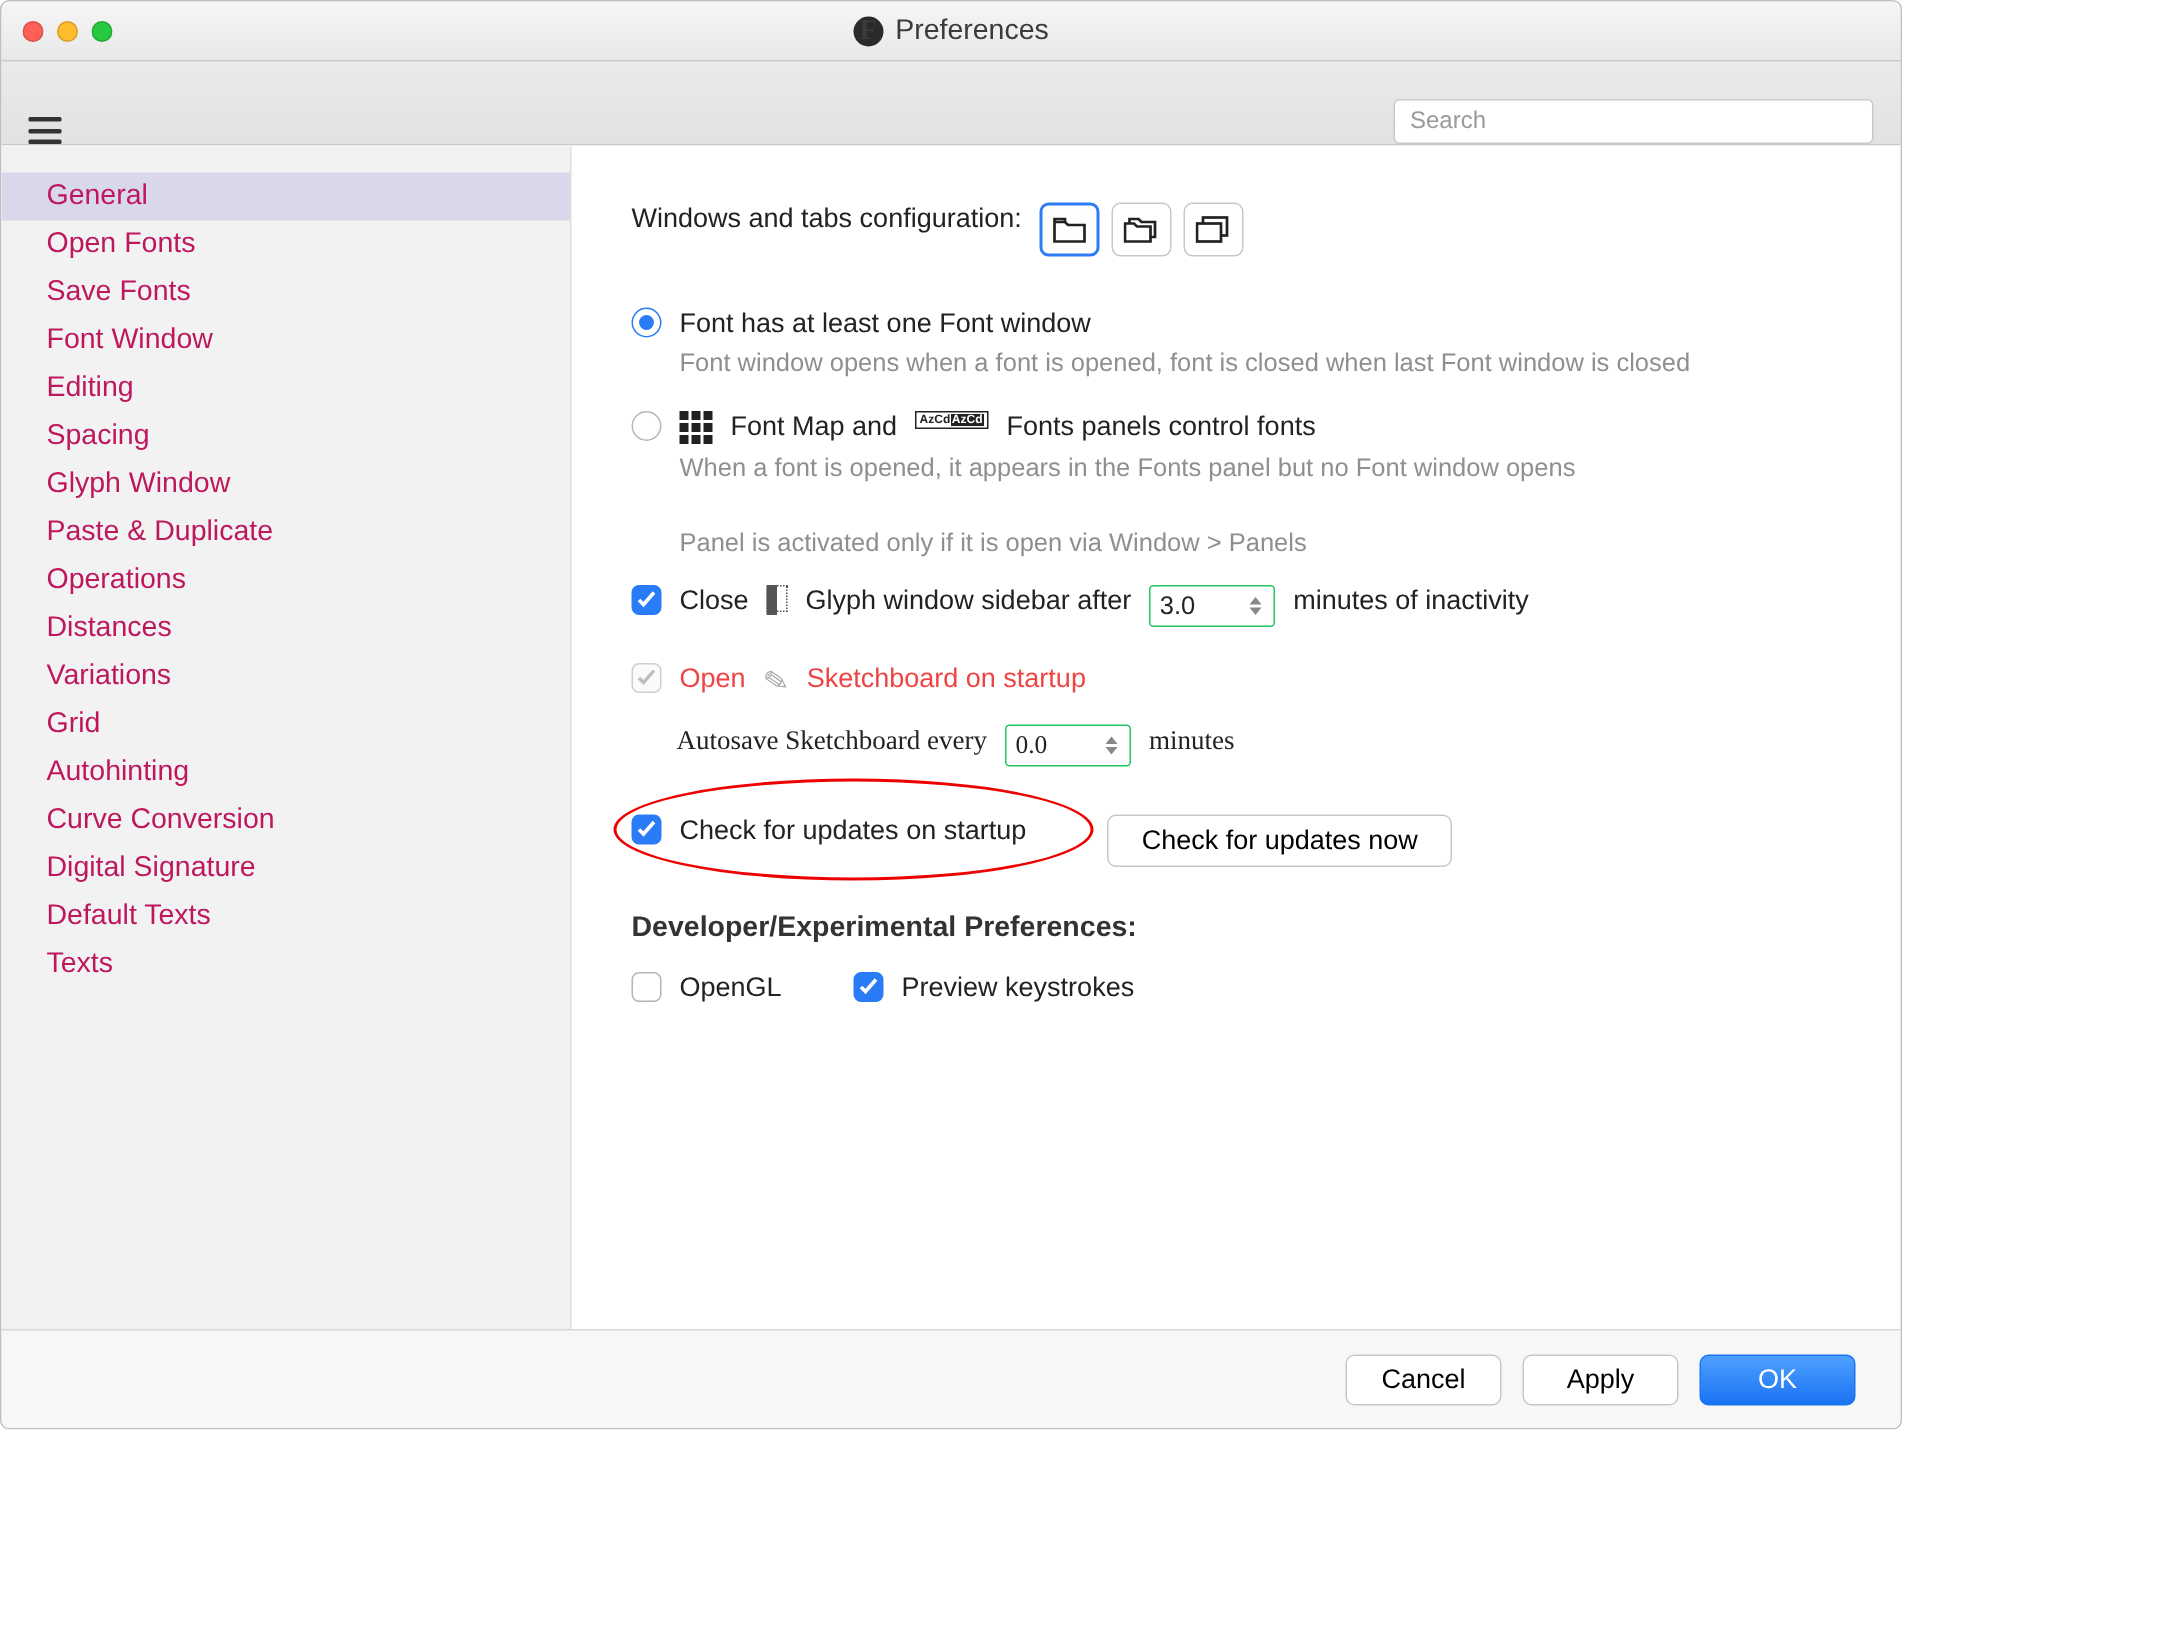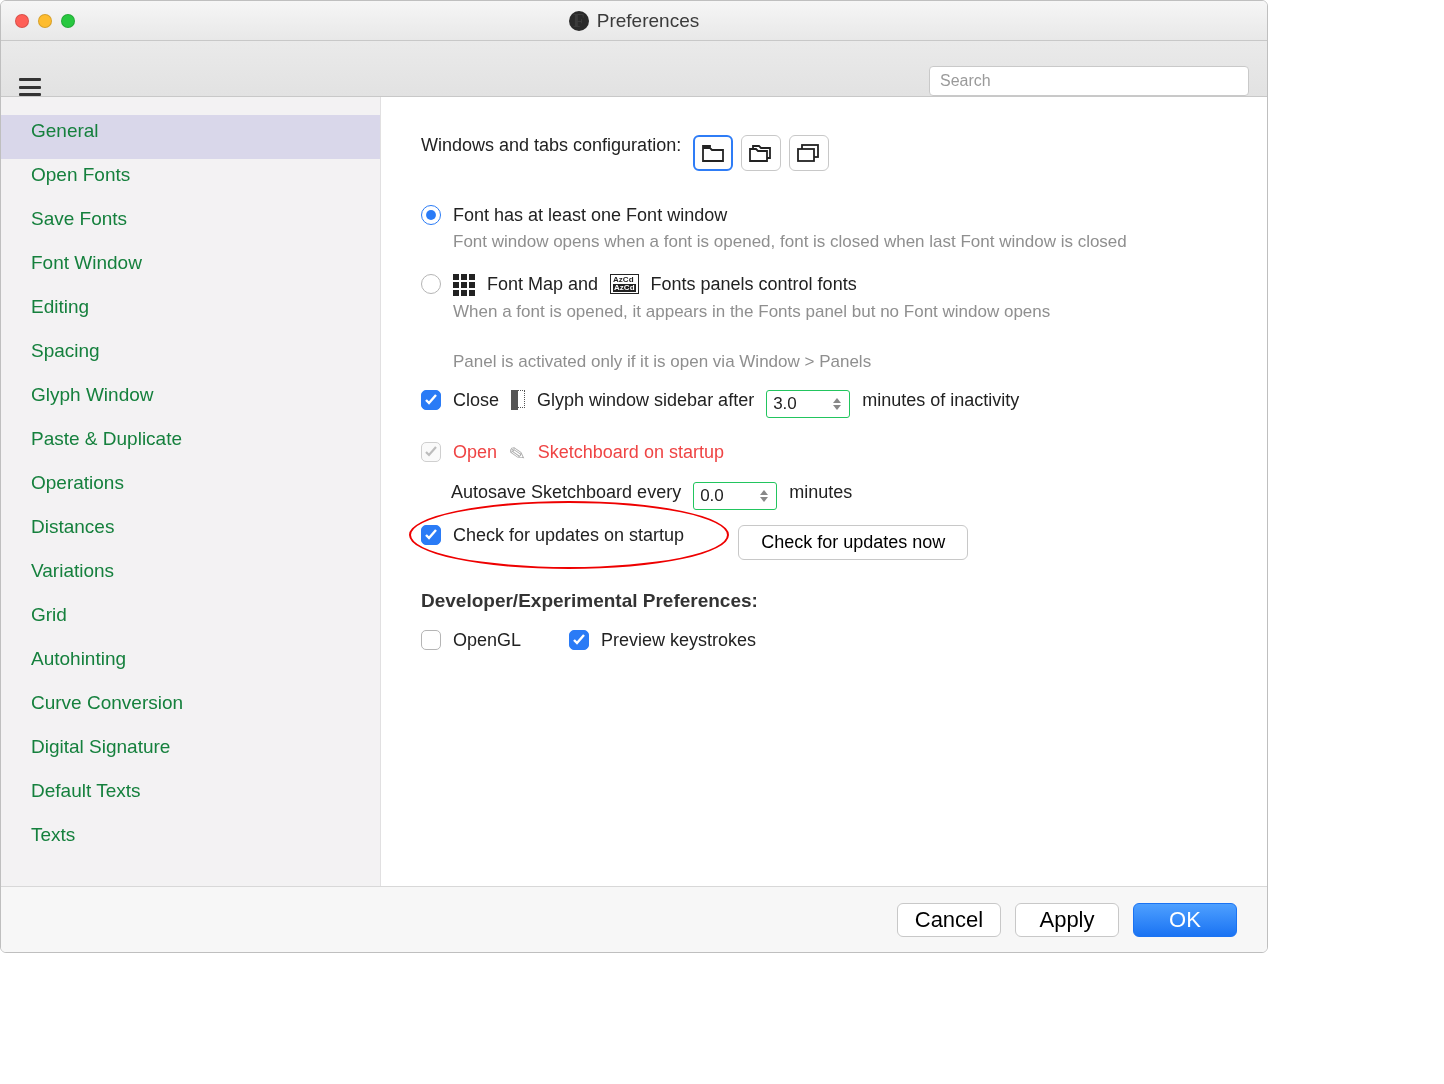--- a/index.html
+++ b/index.html
@@ -18,21 +18,21 @@
   
   .toolbar { height: 56px; background: linear-gradient(#eaeaea,#e2e2e2); border-bottom: 1px solid #c8c8c8; display: flex; align-items: flex-end; padding: 0 18px; }
   .hamburger { width: 22px; height: 18px; display: flex; flex-direction: column; justify-content: space-between; cursor: pointer; }
   .hamburger div { height: 3px; background: #333; border-radius: 1px; }
   .toolbar-spacer { flex: 1; }
   .search { width: 320px; height: 30px; background: #fff; border: 1px solid #c9c9c9; border-radius: 4px; padding: 0 10px; font-size: 16px; color: #333; }
   .search::placeholder { color: #9a9a9a; }
   
   .body { flex: 1; display: flex; overflow: hidden; background: #fff; }
   .sidebar { width: 380px; background: #f3f2f3; border-right: 1px solid #e1e0e1; padding-top: 18px; }
-  .sidebar-item { padding: 5px 12px 17px 30px; font-size: 19px; color: #15803d; cursor: pointer; }
+  .sidebar-item { padding: 5px 12px 5px 30px; font-size: 19px; color: #be185d; cursor: pointer; }
   .sidebar-item.selected { background: #d9d7ea; }
   .content { flex: 1; padding: 38px 40px 20px 40px; overflow: auto; position: relative; font-size: 18px; }
   
   .row { display: flex; align-items: flex-start; gap: 12px; margin-bottom: 12px; flex-wrap: wrap; }
   .row.lead { margin-bottom: 34px; }
   .btngroup { display: flex; gap: 8px; }
   .iconbtn { width: 40px; height: 36px; border: 1px solid #c8c8c8; border-radius: 6px; background: #fff; display: flex; align-items: center; justify-content: center; cursor: pointer; }
   .iconbtn.selected { border: 2.5px solid #2e7cf6; background: #fefefe; }
   .radio { width: 20px; height: 20px; border-radius: 50%; border: 1.5px solid #b5b5b5; display: inline-flex; align-items: center; justify-content: center; flex-shrink: 0; cursor: pointer; }
   .radio.checked2 { border-color:#2a7bf6; }
@@ -47,27 +47,27 @@
   .numfield { width: 84px; height: 28px; border: 1px solid #22c55e; border-radius: 3px; background: #fff; display: inline-flex; align-items: center; padding: 0 6px; position: relative; font-size: 17px; }
   .numfield .stepper { position: absolute; right: 4px; top: 2px; bottom: 2px; width: 12px; display: flex; flex-direction: column; justify-content: center; gap: 2px; }
   .numfield .stepper div { width: 0; height: 0; border-left: 4px solid transparent; border-right: 4px solid transparent; }
   .numfield .stepper .up { border-bottom: 5px solid #888; }
   .numfield .stepper .dn { border-top: 5px solid #888; }
   .bigbtn { padding: 6px 22px; border: 1px solid #c8c8c8; border-radius: 6px; background: #fff; font-size: 18px; cursor: pointer; }
   .section-h { font-weight: 600; margin: 30px 0 18px 0; font-size: 19px; color: #333; }
   .annot-ellipse { position: absolute; border: 2.5px solid #e00; border-radius: 50%; pointer-events: none; }
   
   .footer { height: 66px; border-top: 1px solid #d8d8d8; background: #f7f7f7; display: flex; align-items: center; justify-content: flex-end; gap: 14px; padding: 0 30px; }
-  .footbtn { min-width: 104px; height: 34px; border-radius: 6px; border: 1px solid #c8c8c8; background: #fff; font-size: 22px; cursor: pointer; }
+  .footbtn { min-width: 104px; height: 34px; border-radius: 6px; border: 1px solid #c8c8c8; background: #fff; font-size: 18px; cursor: pointer; }
   .footbtn.primary { background: linear-gradient(#4ea0ff,#1a73f3); border-color: #1a73f3; color: #fff; }
   .minisquare { display:inline-block; width:14px; height:18px; border:1.5px dotted #555; position:relative; }
   .minisquare::before { content:''; position:absolute; left:-1px; top:-1px; width:7px; height:20px; background:#555; }
   .gridicon { display:grid; grid-template-columns: repeat(3,6px); grid-template-rows: repeat(3,6px); gap:2px; }
   .gridicon div { background:#222; }
-  .azcd { display:inline-flex; flex-direction:column; font-size:8px; line-height:8px; font-weight:bold; border:1px solid #222; padding:1px 2px; }
+  .azcd { display:inline-flex; flex-direction:row; font-size:8px; line-height:8px; font-weight:bold; border:1px solid #222; padding:1px 2px; }
   .azcd .b { background:#222; color:#fff; padding:0 1px; }
   .pen-icon { font-size: 20px; color:#aaa; transform: rotate(-10deg); display:inline-block; }
   .inline-icon { display:inline-flex; align-items:center; }
   .indent1 { margin-left: 30px; }
 </style>
 </head>
 <body>
 
 <div class="window">
 
@@ -198,21 +198,21 @@
         <span class="checkbox disabled">
             <svg width="14" height="14" viewBox="0 0 14 14">
               <path d="M2 7 l3 3 l7-8" fill="none" stroke-width="2.2"></path>
             </svg>
           </span>
         <span class="disabled-text">Open</span>
         <span class="pen-icon">✎</span>
         <span class="disabled-text">Sketchboard on startup</span>
       </div>
 
-      <div class="row indent1" style="margin-bottom:15px;">
+      <div class="row indent1" style="margin-bottom:32px;font-family:Liberation Serif, serif;">
         <span>Autosave Sketchboard every</span>
         <span class="numfield">
           <span>0.0</span>
           <span class="stepper">
               <div class="up"></div>
               <div class="dn"></div>
             </span>
         </span>
         <span>minutes</span>
       </div>

